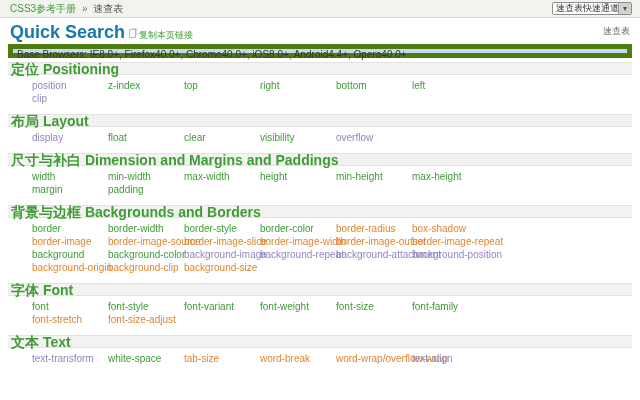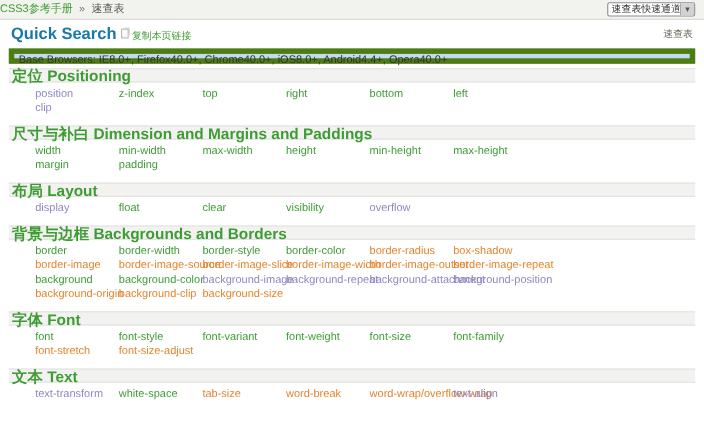--- a/index.html
+++ b/index.html
@@ -2,36 +2,36 @@
 <html style="--link: #3f9c35; --visited: #9186c1; --new: #e2852e; --title: #1878a8; --barbg: #c3daf2;"><head>
 <meta charset="utf-8">
 <style>
   * { margin:0; padding:0; box-sizing:border-box; }
   html,body { width:640px; height:400px; overflow:hidden; background:#fff;
     font-family:"Liberation Sans","DejaVu Sans",sans-serif; }
 
   
   .topbar { position:relative; height:18px; background:#f2f2ef;
     border-bottom:1px solid #d6d6d2; }
-  .breadcrumb { font-size:10px; line-height:17px; color:#555; }
+  .breadcrumb { padding-left:10px; font-size:10px; line-height:17px; color:#555; }
   .breadcrumb a { color:var(--link); text-decoration:none; cursor:pointer; }
   .breadcrumb .sep { margin:0 3px; color:#777; }
   .selectbox { position:absolute; right:8px; top:2px; width:80px; height:13px;
     border:1px solid #8e8e8e; background:#fff; display:flex; align-items:flex-end;
     border-radius:2px; cursor:pointer; }
   .sel-text { flex:1; font-size:9px; line-height:11px; padding:0 3px; color:#333;
     white-space:nowrap; overflow:hidden; }
   .sel-arrow { width:13px; background:#d2d2d2; border-left:1px solid #9a9a9a;
     border-radius:0 1px 1px 0; color:#555; font-size:8px; line-height:11px;
     text-align:center; }
   .sel-arrow::after { content:"▾"; }
 
   
   .titlebar { position:relative; padding:4px 10px 3px; height:26px; }
-  .titlebar h1 { display:inline; font-size:15px; font-weight:bold;
+  .titlebar h1 { display:inline; font-size:18px; font-weight:bold;
     color:var(--title); letter-spacing:0; }
   .copy-icon { display:inline-block; width:7px; height:9px; margin-left:4px;
     border:1px solid #b9b9b9; background:#fafafa; vertical-align:baseline;
     box-shadow:2px -2px 0 -1px #d8d8d8; cursor:pointer; }
   .copy-link { font-size:9px; color:var(--link); text-decoration:none;
     margin-left:3px; cursor:pointer; }
   .side-link { position:absolute; right:10px; bottom:6px; font-size:9px;
     color:#6b6b60; text-decoration:none; cursor:pointer; }
 
   
@@ -82,40 +82,40 @@
         <a href="#" class="prop visited">position</a>
         <a href="#" class="prop link">z-index</a>
         <a href="#" class="prop link">top</a>
         <a href="#" class="prop link">right</a>
         <a href="#" class="prop link">bottom</a>
         <a href="#" class="prop link">left</a>
         <a href="#" class="prop visited">clip</a>
       </div>
     </div>
     <div class="section">
+      <div class="sec-hd">布局 Layout</div>
+      <div class="sec-body">
+        <a href="#" class="prop visited">display</a>
+        <a href="#" class="prop link">float</a>
+        <a href="#" class="prop link">clear</a>
+        <a href="#" class="prop link">visibility</a>
+        <a href="#" class="prop visited">overflow</a>
+      </div>
+    </div>
+    <div class="section">
       <div class="sec-hd">尺寸与补白 Dimension and Margins and Paddings</div>
       <div class="sec-body">
         <a href="#" class="prop link">width</a>
         <a href="#" class="prop link">min-width</a>
         <a href="#" class="prop link">max-width</a>
         <a href="#" class="prop link">height</a>
         <a href="#" class="prop link">min-height</a>
         <a href="#" class="prop link">max-height</a>
         <a href="#" class="prop link">margin</a>
         <a href="#" class="prop link">padding</a>
-      </div>
-    </div>
-    <div class="section">
-      <div class="sec-hd">布局 Layout</div>
-      <div class="sec-body">
-        <a href="#" class="prop visited">display</a>
-        <a href="#" class="prop link">float</a>
-        <a href="#" class="prop link">clear</a>
-        <a href="#" class="prop link">visibility</a>
-        <a href="#" class="prop visited">overflow</a>
       </div>
     </div>
     <div class="section">
       <div class="sec-hd">背景与边框 Backgrounds and Borders</div>
       <div class="sec-body">
         <a href="#" class="prop link">border</a>
         <a href="#" class="prop link">border-width</a>
         <a href="#" class="prop link">border-style</a>
         <a href="#" class="prop link">border-color</a>
         <a href="#" class="prop new">border-radius</a>

